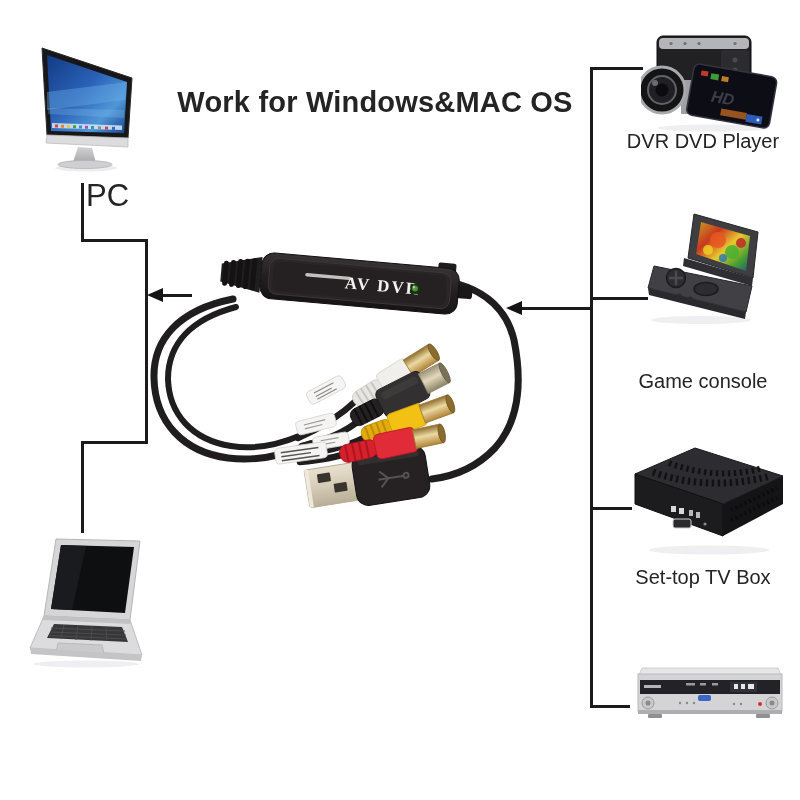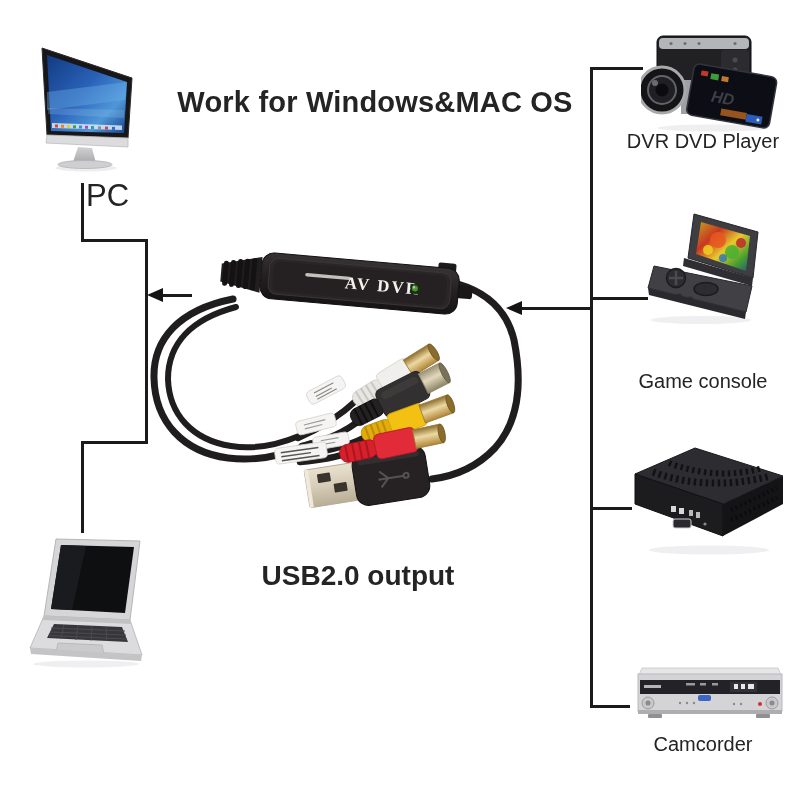--- a/index.html
+++ b/index.html
@@ -21,25 +21,24 @@
 </head>
 <body>
 
 <div class="stage">
 
   <div class="label title abs" style="left:175px;top:86px;width:400px;text-align:center;">Work for Windows&amp;MAC OS</div>
 
   <div class="label big abs" style="left:86px;top:178px;">PC</div>
 
 
-  <div class="label usb-out abs" style="left:233px;top:560px;width:250px;text-align:center;">USB2.0 output</div>
 
   <div class="label mid rlabel abs" style="left:608px;top:130px;">DVR DVD Player</div>
   <div class="label mid rlabel abs" style="left:608px;top:350px;margin-top:20px;">Game console</div>
-  <div class="label mid rlabel abs" style="left:608px;top:733px;">Camcorder</div>
+  <div class="label mid rlabel abs" style="left:608px;top:566px;">Set-top TV Box</div>
 
   <div class="line" style="left:81px;top:183px;width:3px;height:58px;"></div>
   <div class="line" style="left:81px;top:239px;width:67px;height:3px;"></div>
   <div class="line" style="left:145px;top:239px;width:3px;height:205px;"></div>
   <div class="line" style="left:81px;top:441px;width:67px;height:3px;"></div>
   <div class="line" style="left:81px;top:441px;width:3px;height:92px;"></div>
   <div class="line" style="left:160px;top:294px;width:32px;height:3px;"></div>
   <div class="tri-left" style="left:147px;top:288px;"></div>
 
   <div class="line" style="left:590px;top:67px;width:3px;height:641px;"></div>

